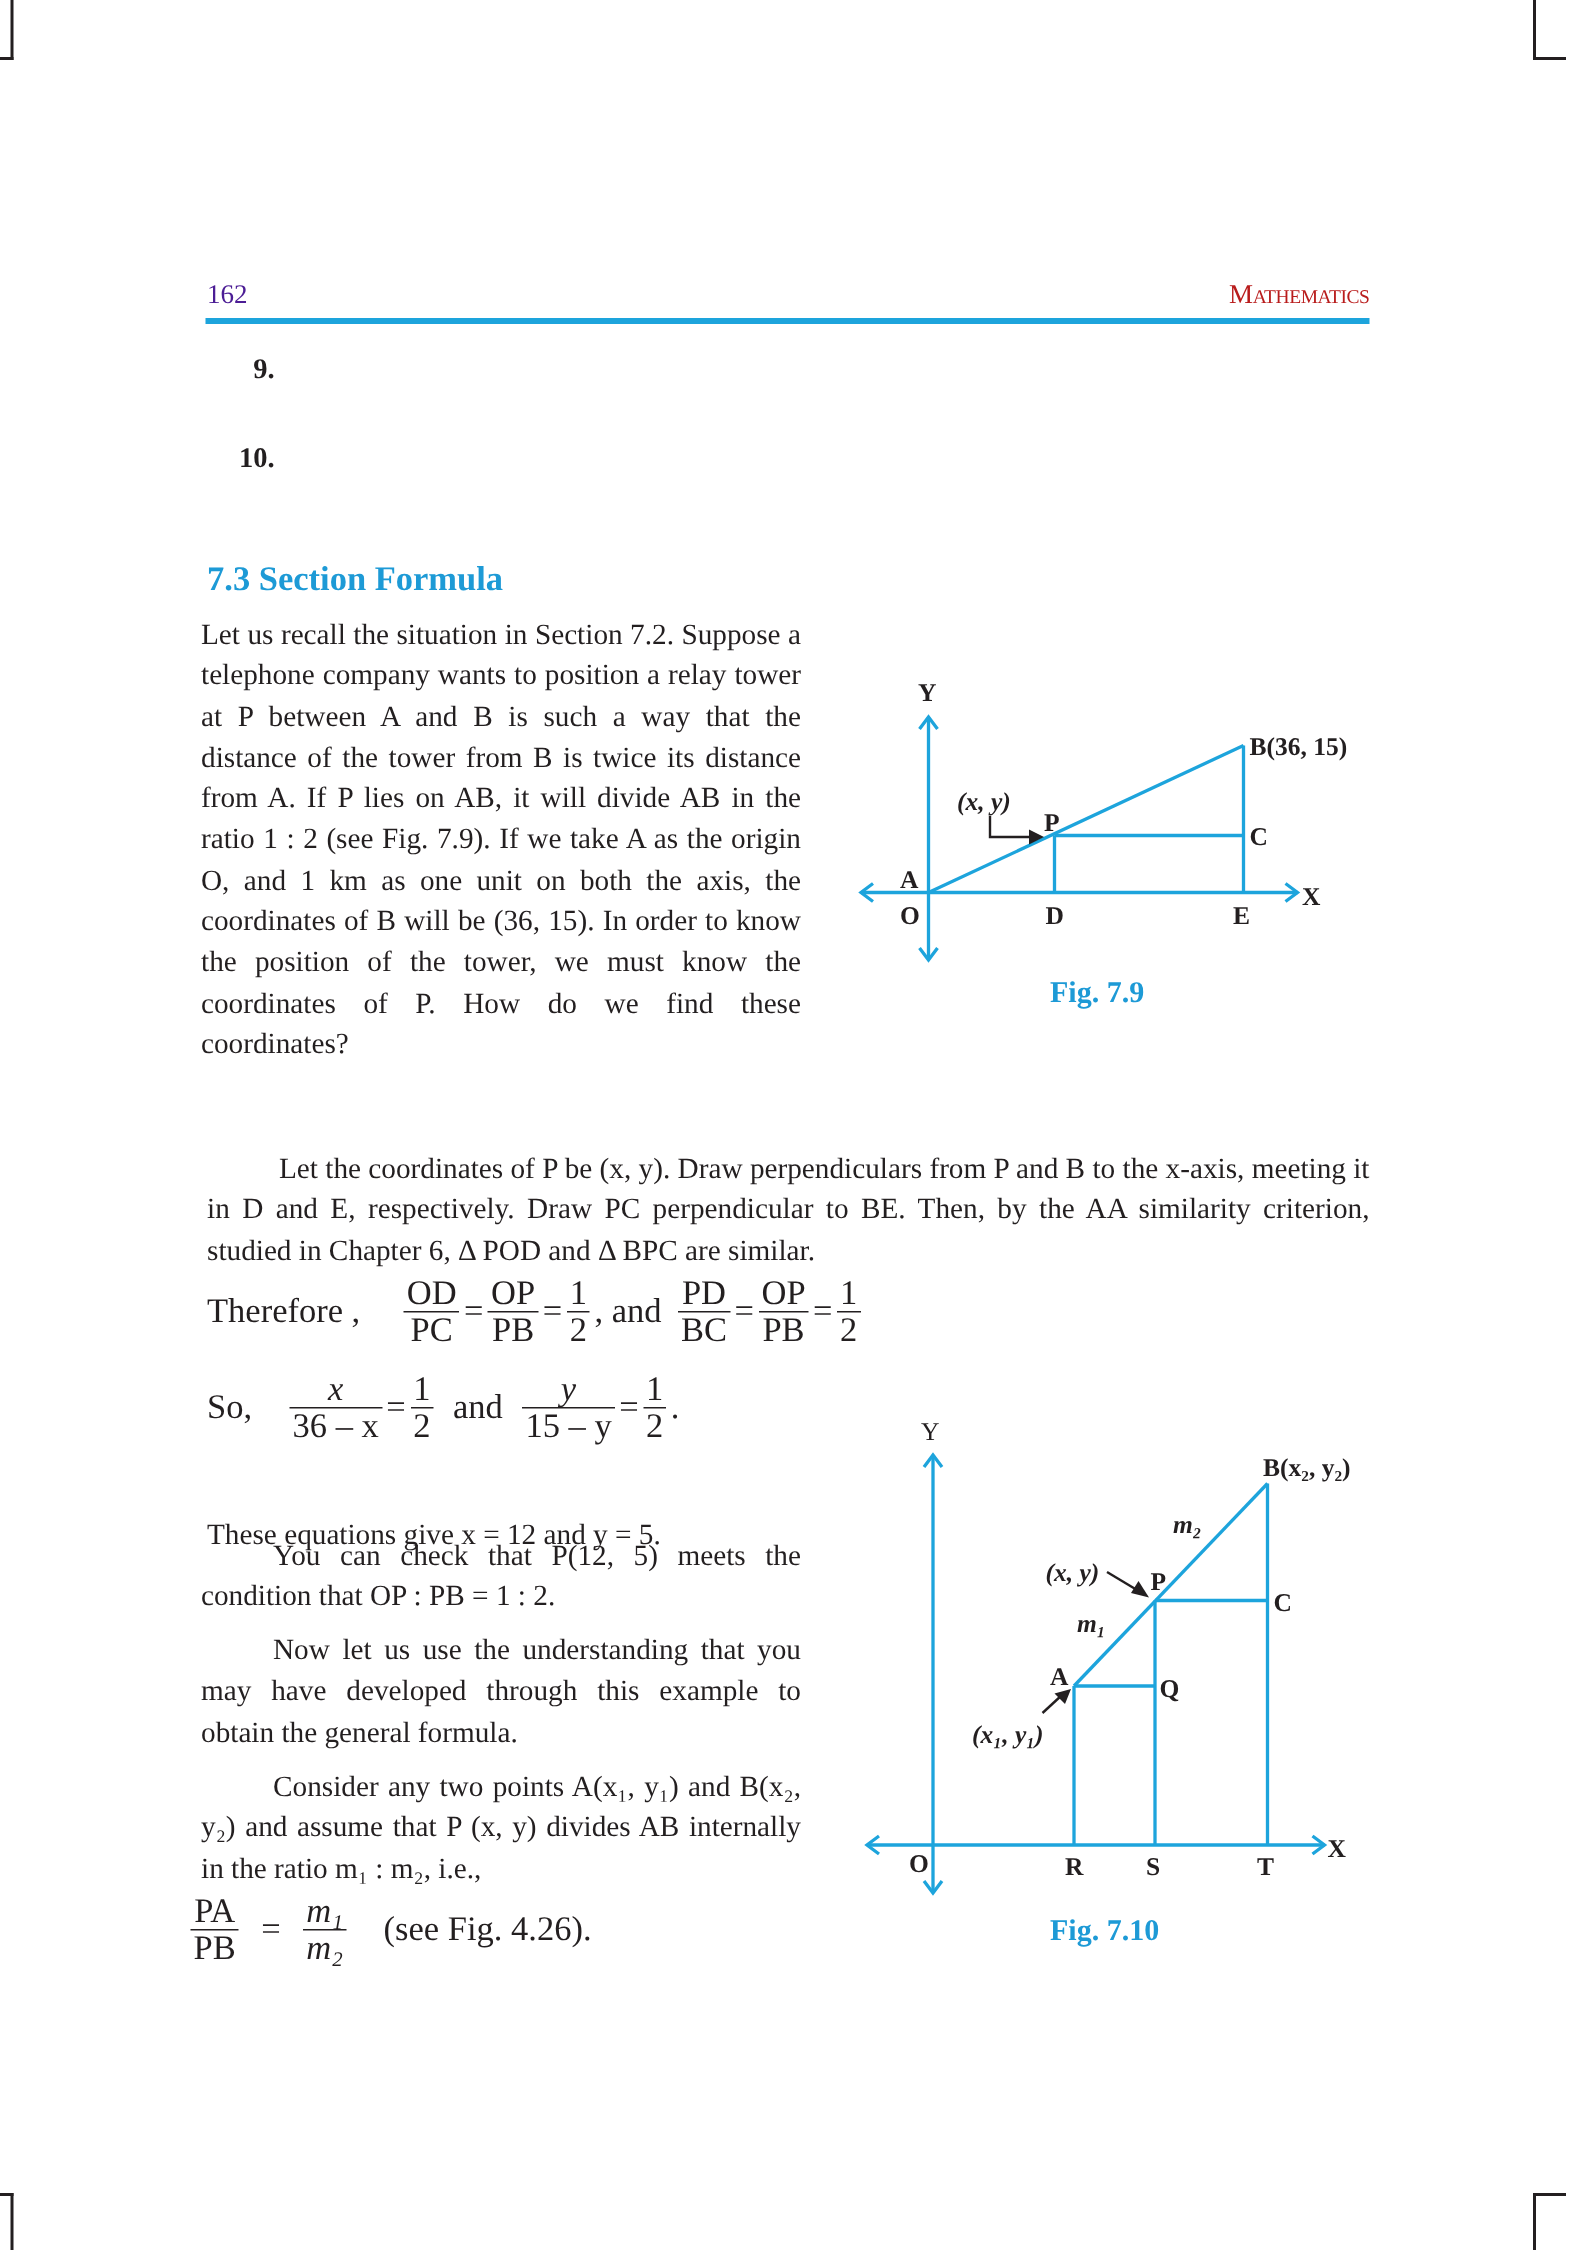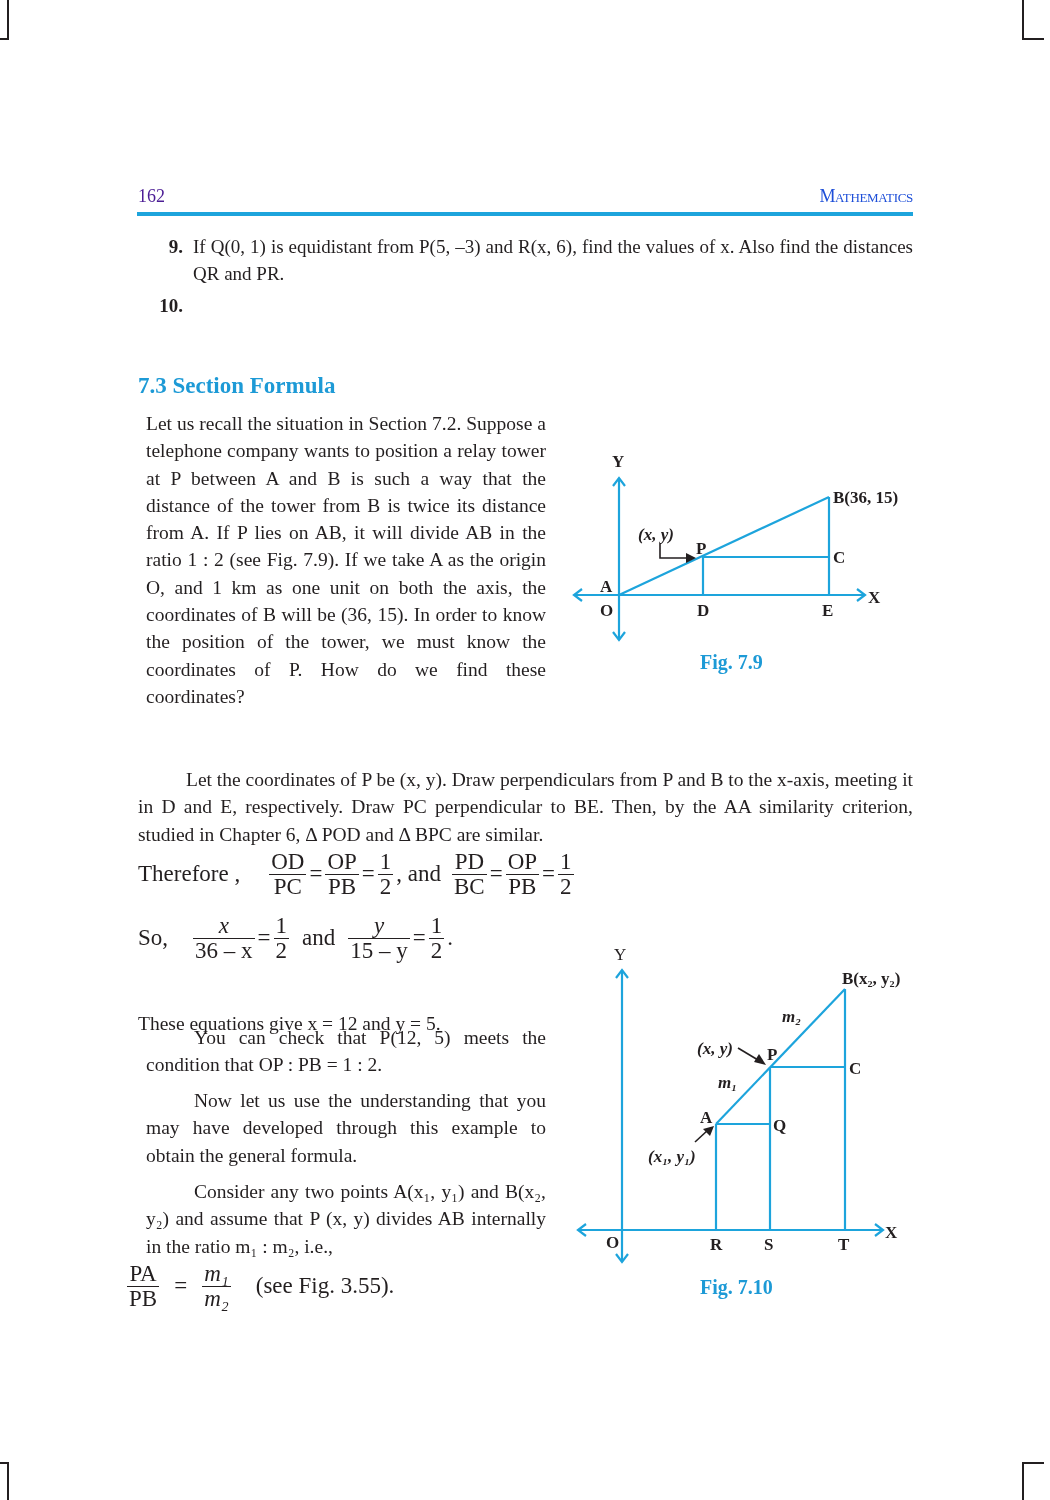--- a/index.html
+++ b/index.html
@@ -1,28 +1,28 @@
 <!DOCTYPE html>
 <html><head>
 <meta charset="utf-8">
 <style>
   html, body { margin:0; padding:0; background:#ffffff; }
   body { width:1050px; height:1500px; position:relative; overflow:hidden;
          font-family:"Liberation Serif","DejaVu Serif",serif; color:#231f20; }
   .abs { position:absolute; }
   .crop { position:absolute; border-color:#231f20; border-style:solid; }
   .header-num { left:138px; top:186px; font-size:18px; color:#4c1d95; }
-  .header-title { right:137px; top:186px; font-size:18px; color:#1d4ed8; font-variant:small-caps; letter-spacing:-0.3px; }
+  .header-title { right:137px; top:186px; font-size:18px; color:#b91c1c; font-variant:small-caps; letter-spacing:-0.3px; }
   .header-rule { left:137px; top:212px; width:776px; height:4px; background:#1da4dc; }
   .ex { font-size:19px; line-height:27px; }
   .ex .num { position:absolute; font-weight:bold; text-align:right; width:40px; }
   .ex .txt { position:absolute; left:193px; width:720px; text-align:justify; }
   .sec-title { left:138px; top:373px; font-size:23px; font-weight:bold; color:#1d9ad6; }
   .para { font-size:19.5px; line-height:27.3px; text-align:justify; }
-  .para-narrow { left:146px; width:400px; }
+  .para-narrow { left:134px; width:400px; }
   .indent { text-indent:48px;margin-top:16px; }
   .frac { display:inline-block; vertical-align:middle; text-align:center; margin:0 3px; }
   .frac .n { display:block; padding:0 2px; border-bottom:1.4px solid #231f20; line-height:24px; }
   .frac .d { display:block; padding:0 2px; line-height:24px; }
   .math-line { font-size:23px; }
   .fig-caption { font-size:20px; font-weight:bold; color:#1d9ad6; }
   svg text { font-family:"Liberation Serif","DejaVu Serif",serif; }
 </style>
 </head>
 <body>
@@ -31,21 +31,20 @@
 <div class="crop" style="left:1022px;top:0;width:20px;height:38px;border-width:0 0 2px 2px;"></div>
 <div class="crop" style="left:0;top:1462px;width:7px;height:38px;border-width:2px 2px 0 0;"></div>
 <div class="crop" style="left:1022px;top:1462px;width:20px;height:38px;border-width:2px 0 0 2px;"></div>
 
 <div class="abs header-num">162</div>
 <div class="abs header-title">Mathematics</div>
 <div class="abs header-rule"></div>
 
 <div class="abs ex" style="left:0;top:233px;width:1050px;height:56px;">
   <span class="num" style="left:143px;">9.</span>
-  <span class="txt">If Q(0, 1) is equidistant from P(5, –3) and R(x, 6), find the values of x. Also find the distances QR and PR.</span>
 </div>
 <div class="abs ex" style="left:0;top:292px;width:1050px;height:56px;">
   <span class="num" style="left:143px;">10.</span>
 </div>
 
 <div class="abs sec-title">7.3 Section Formula</div>
 
 <div class="abs para para-narrow" style="top:410px;">Let us recall the situation in Section 7.2. Suppose a telephone company wants to position a relay tower at P between A and B is such a way that the distance of the tower from B is twice its distance from A. If P lies on AB, it will divide AB in the ratio 1 : 2 (see Fig. 7.9). If we take A as the origin O, and 1 km as one unit on both the axis, the coordinates of B will be (36, 15). In order to know the position of the tower, we must know the coordinates of P. How do we find these coordinates?</div>
 
 <svg class="abs" style="left:560px;top:440px;" width="370" height="250" viewBox="0 0 370 250">
@@ -150,21 +149,21 @@
 <div class="abs math-line" style="left:124px;top:1256px;height:60px;display:flex;align-items:center;gap:12px;">
   <span class="frac">
       <span class="n">PA</span>
       <span class="d">PB</span>
     </span>
   <span>=</span>
   <span class="frac">
       <span class="n" style="font-style:italic;">m₁</span>
       <span class="d" style="font-style:italic;">m₂</span>
     </span>
-  <span style="margin-left:10px;">(see Fig. 3.55).</span>
+  <span style="margin-left:10px;">(see Fig. 4.26).</span>
 </div>
 
 <svg class="abs" style="left:560px;top:940px;" width="370" height="340" viewBox="0 0 370 340">
   <g stroke="#1da4dc" stroke-width="2.2" fill="none">
     <line x1="62" y1="30" x2="62" y2="322"></line>
     <polyline points="56,38 62,30 68,38"></polyline>
     <polyline points="56,314 62,322 68,314"></polyline>
     <line x1="18" y1="290" x2="323" y2="290"></line>
     <polyline points="26,284 18,290 26,296"></polyline>
     <polyline points="315,284 323,290 315,296"></polyline>

